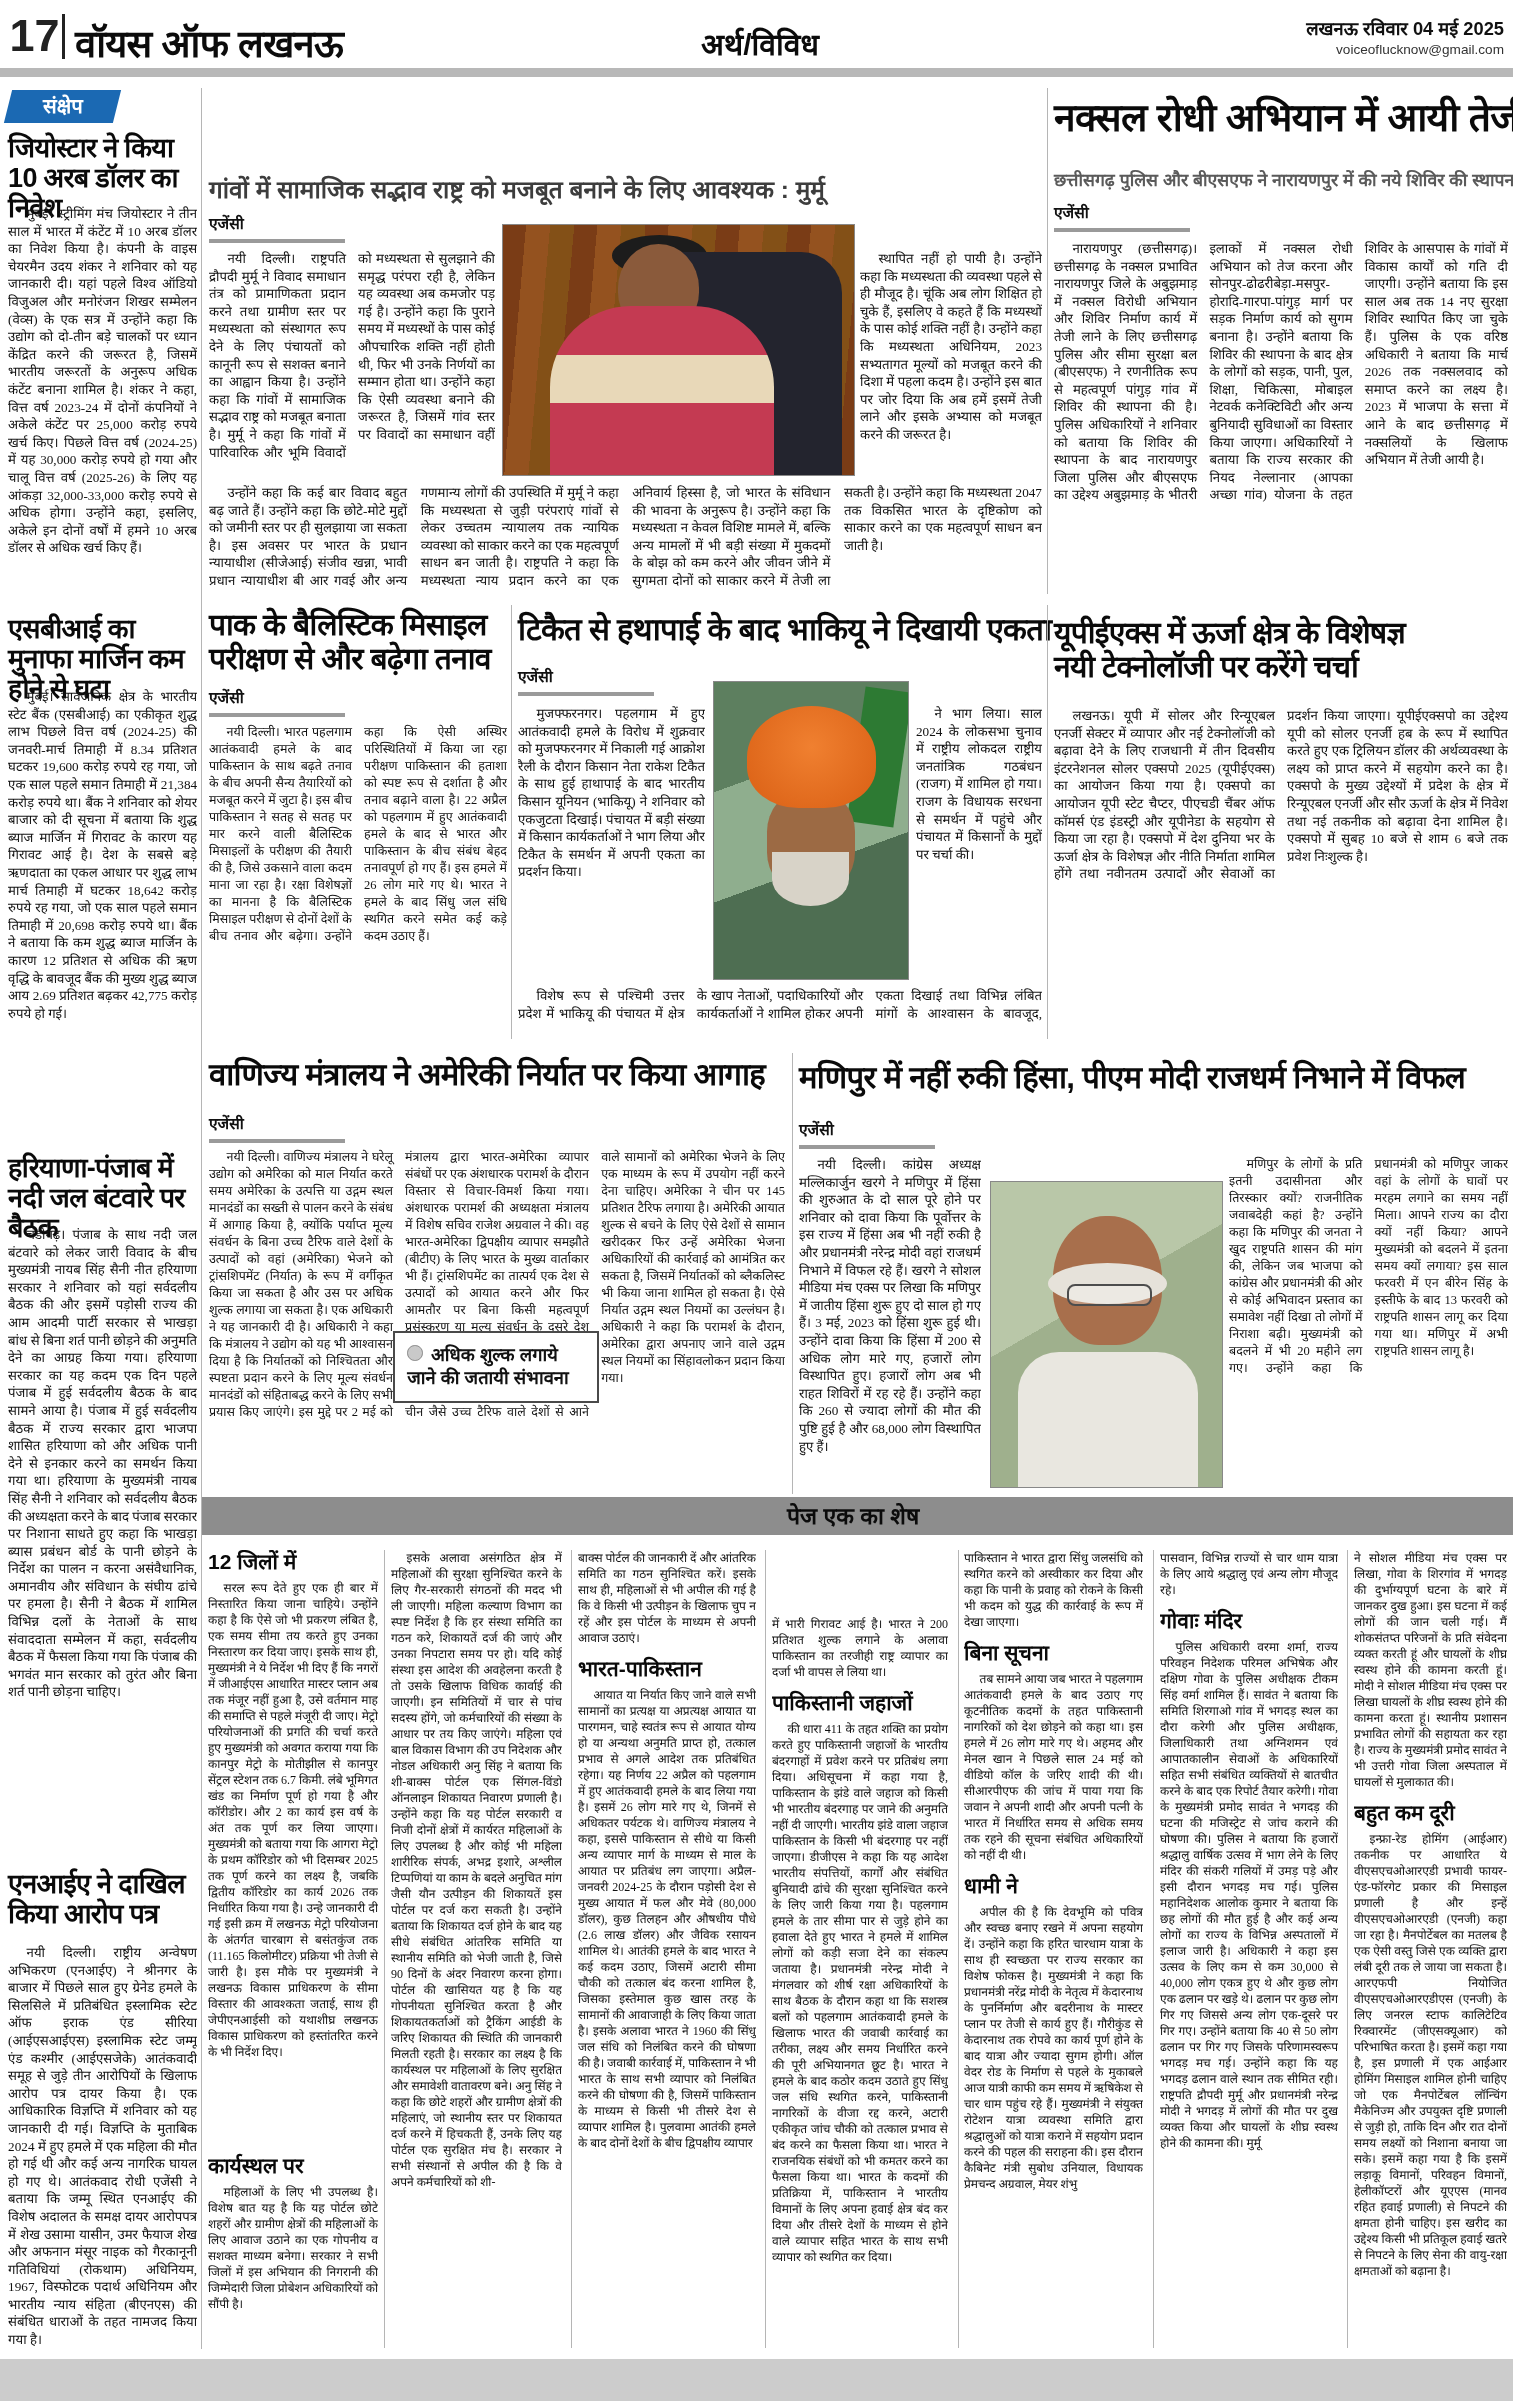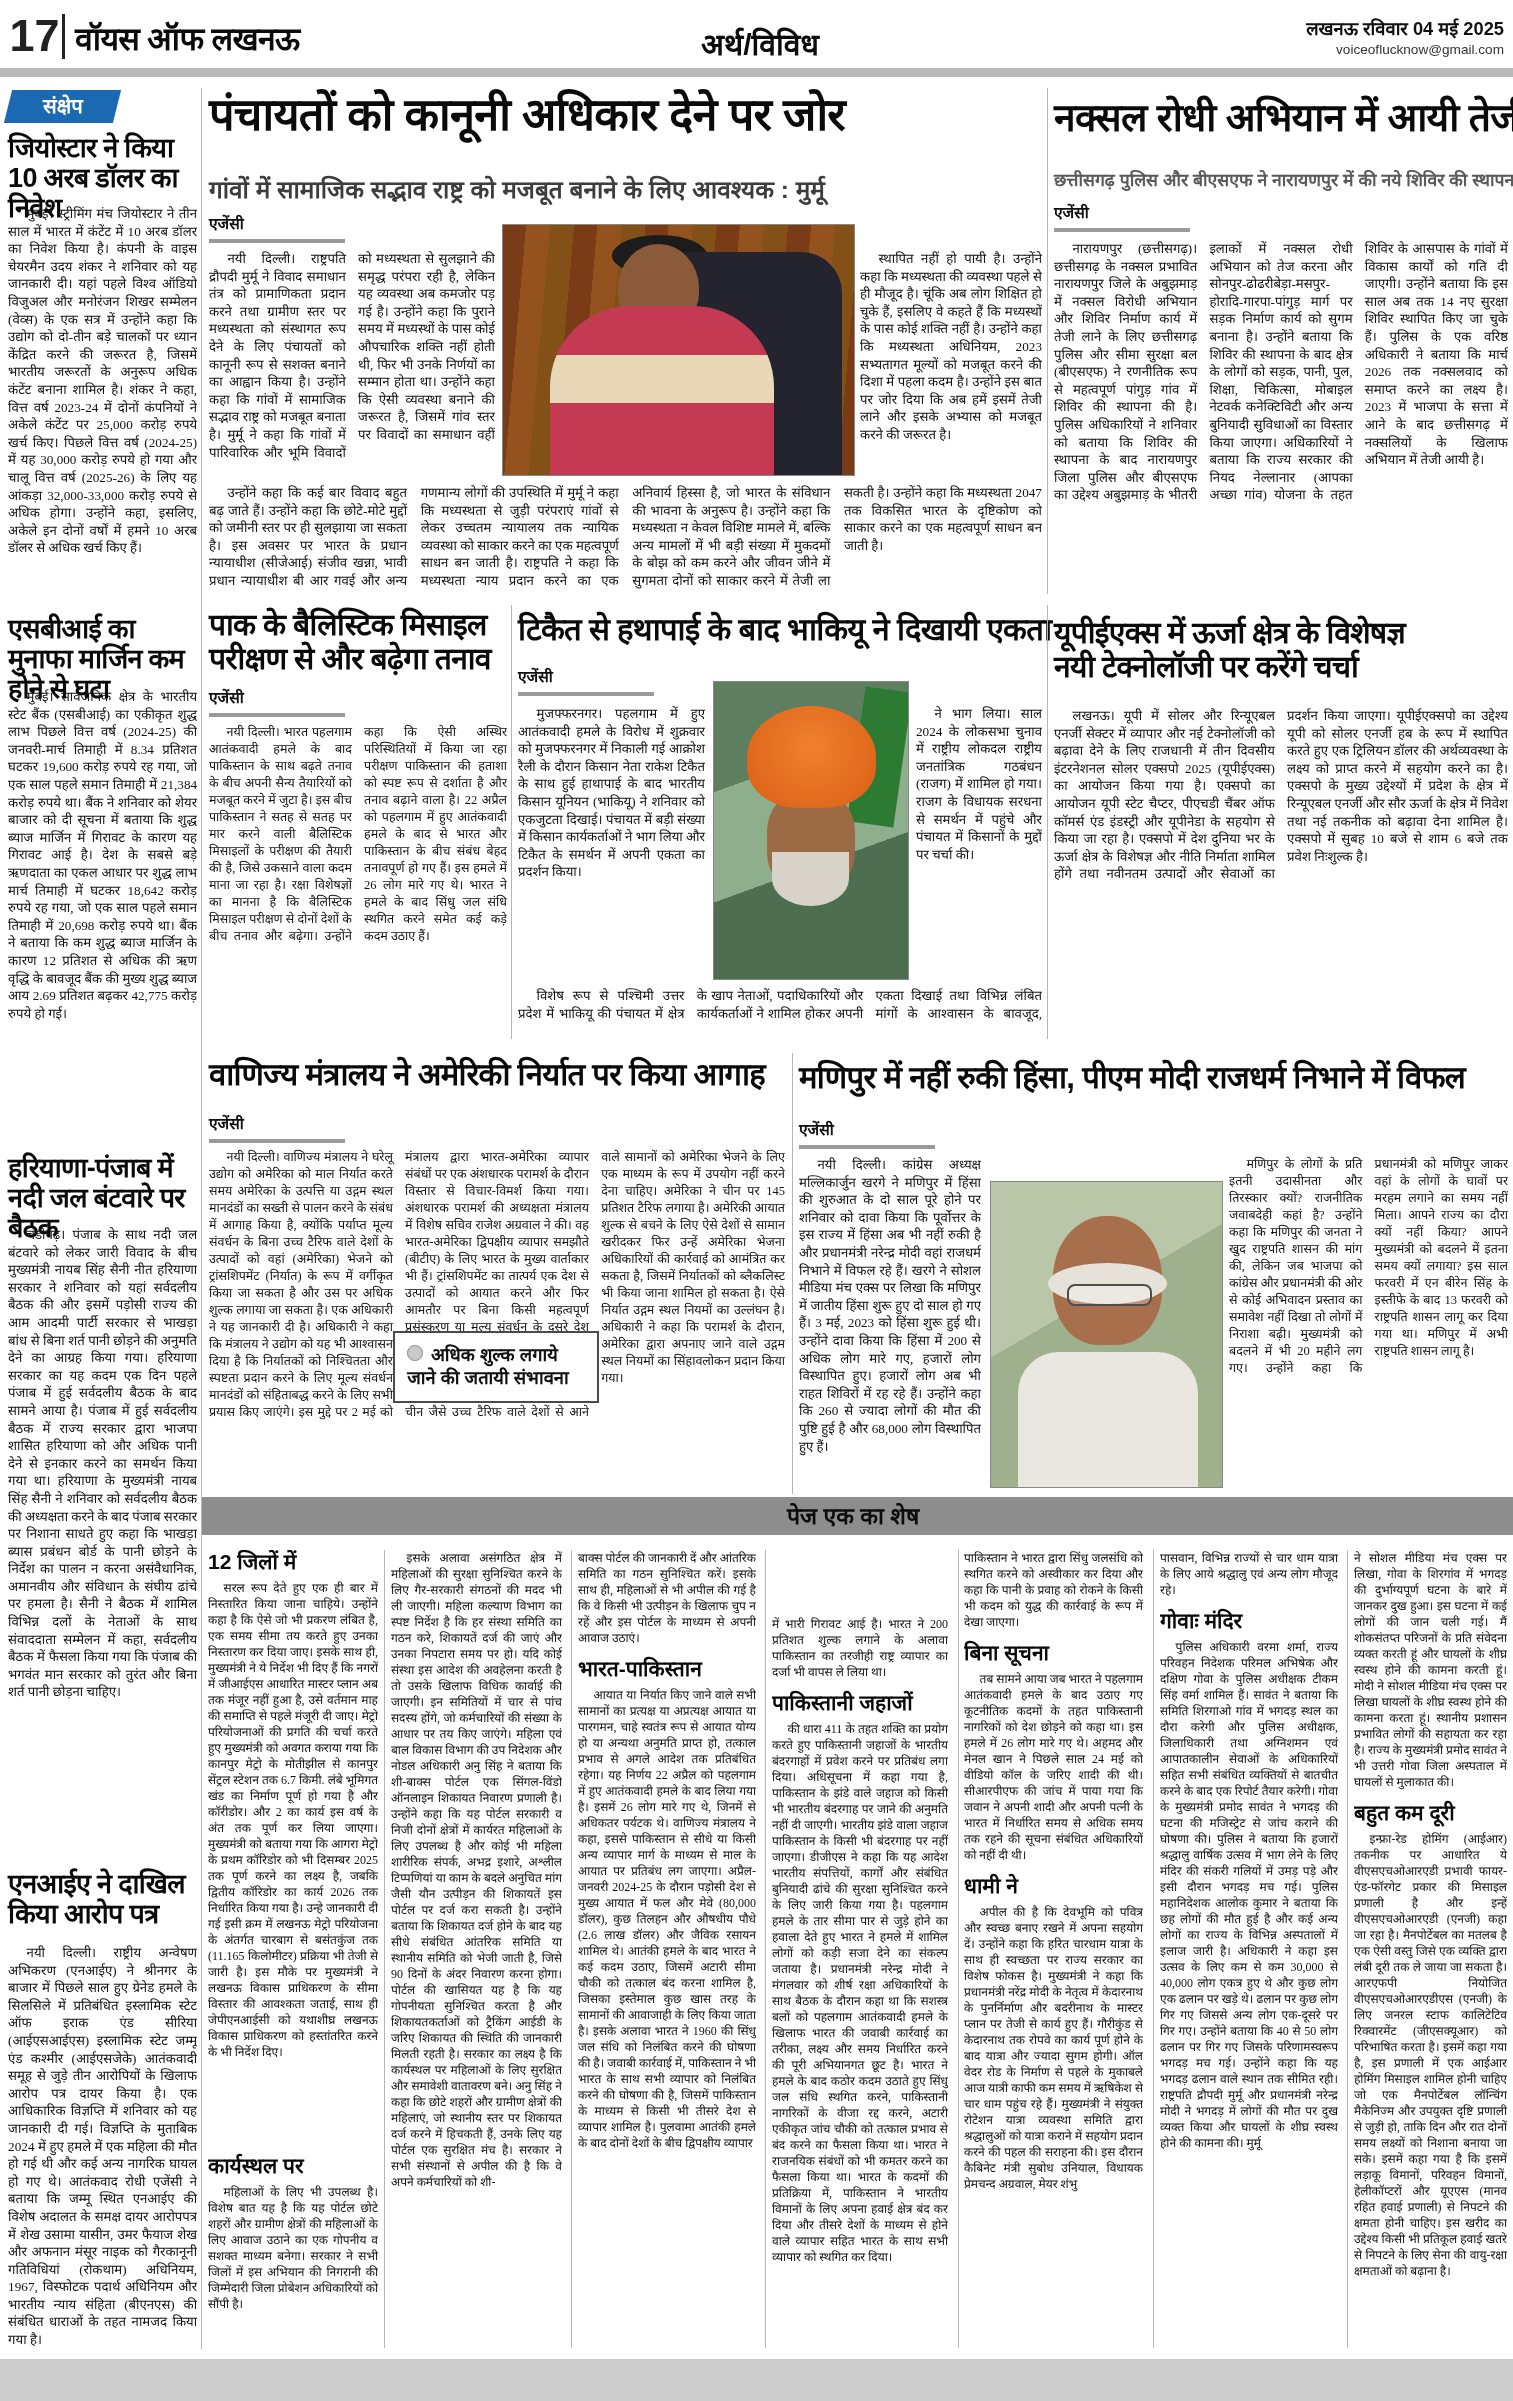--- a/index.html
+++ b/index.html
@@ -1,21 +1,21 @@
 <!DOCTYPE html>
 <html style="font-size:11px"><head>
 <meta charset="utf-8">
 <style>
   html,body{margin:0;padding:0;background:#e8e8e8;}
   .page{position:relative;width:1514px;height:2401px;background:#ffffff;overflow:hidden;
         font-family:"Liberation Serif", serif;color:#111;}
   .abs{position:absolute;}
   
   .pagenum{font-family:"Liberation Sans",sans-serif;font-size:45px;font-weight:bold;color:#222;}
-  .paper{font-family:"Liberation Sans",sans-serif;font-size:32px;font-weight:900;letter-spacing:-0.7px;color:#0b0b0b;}
+  .paper{font-family:"Liberation Sans",sans-serif;font-size:38px;font-weight:900;letter-spacing:-0.7px;color:#0b0b0b;}
   .section-title{font-family:"Liberation Sans",sans-serif;font-size:30px;font-weight:900;color:#0b0b0b;}
   .dateline{font-family:"Liberation Sans",sans-serif;font-size:18.3px;font-weight:bold;text-align:right;color:#111;}
   .email{font-family:"Liberation Sans",sans-serif;font-size:13.6px;text-align:right;color:#333;}
   .mast-rule{background:#b8b8b8;}
   .vbar{background:#222;}
   
   .badge{background:#1b69b3;color:#fff;font-family:"Liberation Sans",sans-serif;
          font-size:20.3px;font-weight:bold;text-align:center;line-height:33px;
          transform:skewX(-14deg);}
   .badge span{display:inline-block;transform:skewX(14deg);}
@@ -96,21 +96,20 @@
 
   <div class="abs hd h-sm" style="left:8.1px;top:614px;width:189px;">एसबीआई का मुनाफा मार्जिन कम होने से घटा</div>
   <div class="abs bt" style="left:8.1px;top:688px;width:189px;height:460px;">मुंबई। सार्वजनिक क्षेत्र के भारतीय स्टेट बैंक (एसबीआई) का एकीकृत शुद्ध लाभ पिछले वित्त वर्ष (2024-25) की जनवरी-मार्च तिमाही में 8.34 प्रतिशत घटकर 19,600 करोड़ रुपये रह गया, जो एक साल पहले समान तिमाही में 21,384 करोड़ रुपये था। बैंक ने शनिवार को शेयर बाजार को दी सूचना में बताया कि शुद्ध ब्याज मार्जिन में गिरावट के कारण यह गिरावट आई है। देश के सबसे बड़े ऋणदाता का एकल आधार पर शुद्ध लाभ मार्च तिमाही में घटकर 18,642 करोड़ रुपये रह गया, जो एक साल पहले समान तिमाही में 20,698 करोड़ रुपये था। बैंक ने बताया कि कम शुद्ध ब्याज मार्जिन के कारण 12 प्रतिशत से अधिक की ऋण वृद्धि के बावजूद बैंक की मुख्य शुद्ध ब्याज आय 2.69 प्रतिशत बढ़कर 42,775 करोड़ रुपये हो गई।</div>
 
   <div class="abs hd h-sm" style="left:8.1px;top:1153px;width:189px;">हरियाणा-पंजाब में नदी जल बंटवारे पर बैठक</div>
   <div class="abs bt" style="left:8.1px;top:1226px;width:189px;height:631px;">चंडीगढ़। पंजाब के साथ नदी जल बंटवारे को लेकर जारी विवाद के बीच मुख्यमंत्री नायब सिंह सैनी नीत हरियाणा सरकार ने शनिवार को यहां सर्वदलीय बैठक की और इसमें पड़ोसी राज्य की आम आदमी पार्टी सरकार से भाखड़ा बांध से बिना शर्त पानी छोड़ने की अनुमति देने का आग्रह किया गया। हरियाणा सरकार का यह कदम एक दिन पहले पंजाब में हुई सर्वदलीय बैठक के बाद सामने आया है। पंजाब में हुई सर्वदलीय बैठक में राज्य सरकार द्वारा भाजपा शासित हरियाणा को और अधिक पानी देने से इनकार करने का समर्थन किया गया था। हरियाणा के मुख्यमंत्री नायब सिंह सैनी ने शनिवार को सर्वदलीय बैठक की अध्यक्षता करने के बाद पंजाब सरकार पर निशाना साधते हुए कहा कि भाखड़ा ब्यास प्रबंधन बोर्ड के पानी छोड़ने के निर्देश का पालन न करना असंवैधानिक, अमानवीय और संविधान के संघीय ढांचे पर हमला है। सैनी ने बैठक में शामिल विभिन्न दलों के नेताओं के साथ संवाददाता सम्मेलन में कहा, सर्वदलीय बैठक में फैसला किया गया कि पंजाब की भगवंत मान सरकार को तुरंत और बिना शर्त पानी छोड़ना चाहिए।</div>
 
   <div class="abs hd h-sm" style="left:8.1px;top:1869px;width:189px;">एनआईए ने दाखिल किया आरोप पत्र</div>
   <div class="abs bt" style="left:8.1px;top:1944px;width:189px;height:403px;">नयी दिल्ली। राष्ट्रीय अन्वेषण अभिकरण (एनआईए) ने श्रीनगर के बाजार में पिछले साल हुए ग्रेनेड हमले के सिलसिले में प्रतिबंधित इस्लामिक स्टेट ऑफ इराक एंड सीरिया (आईएसआईएस) इस्लामिक स्टेट जम्मू एंड कश्मीर (आईएसजेके) आतंकवादी समूह से जुड़े तीन आरोपियों के खिलाफ आरोप पत्र दायर किया है। एक आधिकारिक विज्ञप्ति में शनिवार को यह जानकारी दी गई। विज्ञप्ति के मुताबिक 2024 में हुए हमले में एक महिला की मौत हो गई थी और कई अन्य नागरिक घायल हो गए थे। आतंकवाद रोधी एजेंसी ने बताया कि जम्मू स्थित एनआईए की विशेष अदालत के समक्ष दायर आरोपपत्र में शेख उसामा यासीन, उमर फैयाज शेख और अफनान मंसूर नाइक को गैरकानूनी गतिविधियां (रोकथाम) अधिनियम, 1967, विस्फोटक पदार्थ अधिनियम और भारतीय न्याय संहिता (बीएनएस) की संबंधित धाराओं के तहत नामजद किया गया है।</div>
 
-  <div class="abs hd h-xl" style="left:209px;top:90px;width:833px;">पंचायतों को कानूनी अधिकार देने पर जोर</div>
   <div class="abs subhead sub-xl" style="left:209px;top:172px;width:833px;">गांवों में सामाजिक सद्भाव राष्ट्र को मजबूत बनाने के लिए आवश्यक : मुर्मू</div>
   <div class="abs" style="left:209px;top:212px;width:136px;">
     <span class="byline-name">एजेंसी</span>
     <div class="byline-rule"></div>
   </div>
   <div class="abs bt cols-2" style="left:209px;top:250px;width:286px;height:227px;">नयी दिल्ली। राष्ट्रपति द्रौपदी मुर्मू ने विवाद समाधान तंत्र को प्रामाणिकता प्रदान करने तथा ग्रामीण स्तर पर मध्यस्थता को संस्थागत रूप देने के लिए पंचायतों को कानूनी रूप से सशक्त बनाने का आह्वान किया है। उन्होंने कहा कि गांवों में सामाजिक सद्भाव राष्ट्र को मजबूत बनाता है। मुर्मू ने कहा कि गांवों में पारिवारिक और भूमि विवादों को मध्यस्थता से सुलझाने की समृद्ध परंपरा रही है, लेकिन यह व्यवस्था अब कमजोर पड़ गई है। उन्होंने कहा कि पुराने समय में मध्यस्थों के पास कोई औपचारिक शक्ति नहीं होती थी, फिर भी उनके निर्णयों का सम्मान होता था। उन्होंने कहा कि ऐसी व्यवस्था बनाने की जरूरत है, जिसमें गांव स्तर पर विवादों का समाधान वहीं हो और माहौल खराब न हो तथा लोग सद्भावना से रहें।</div>
 
   <div class="abs photo murmu" style="left:502px;top:224px;width:351px;height:250px;">
     <div class="hair"></div>
     <div class="chair"></div>

